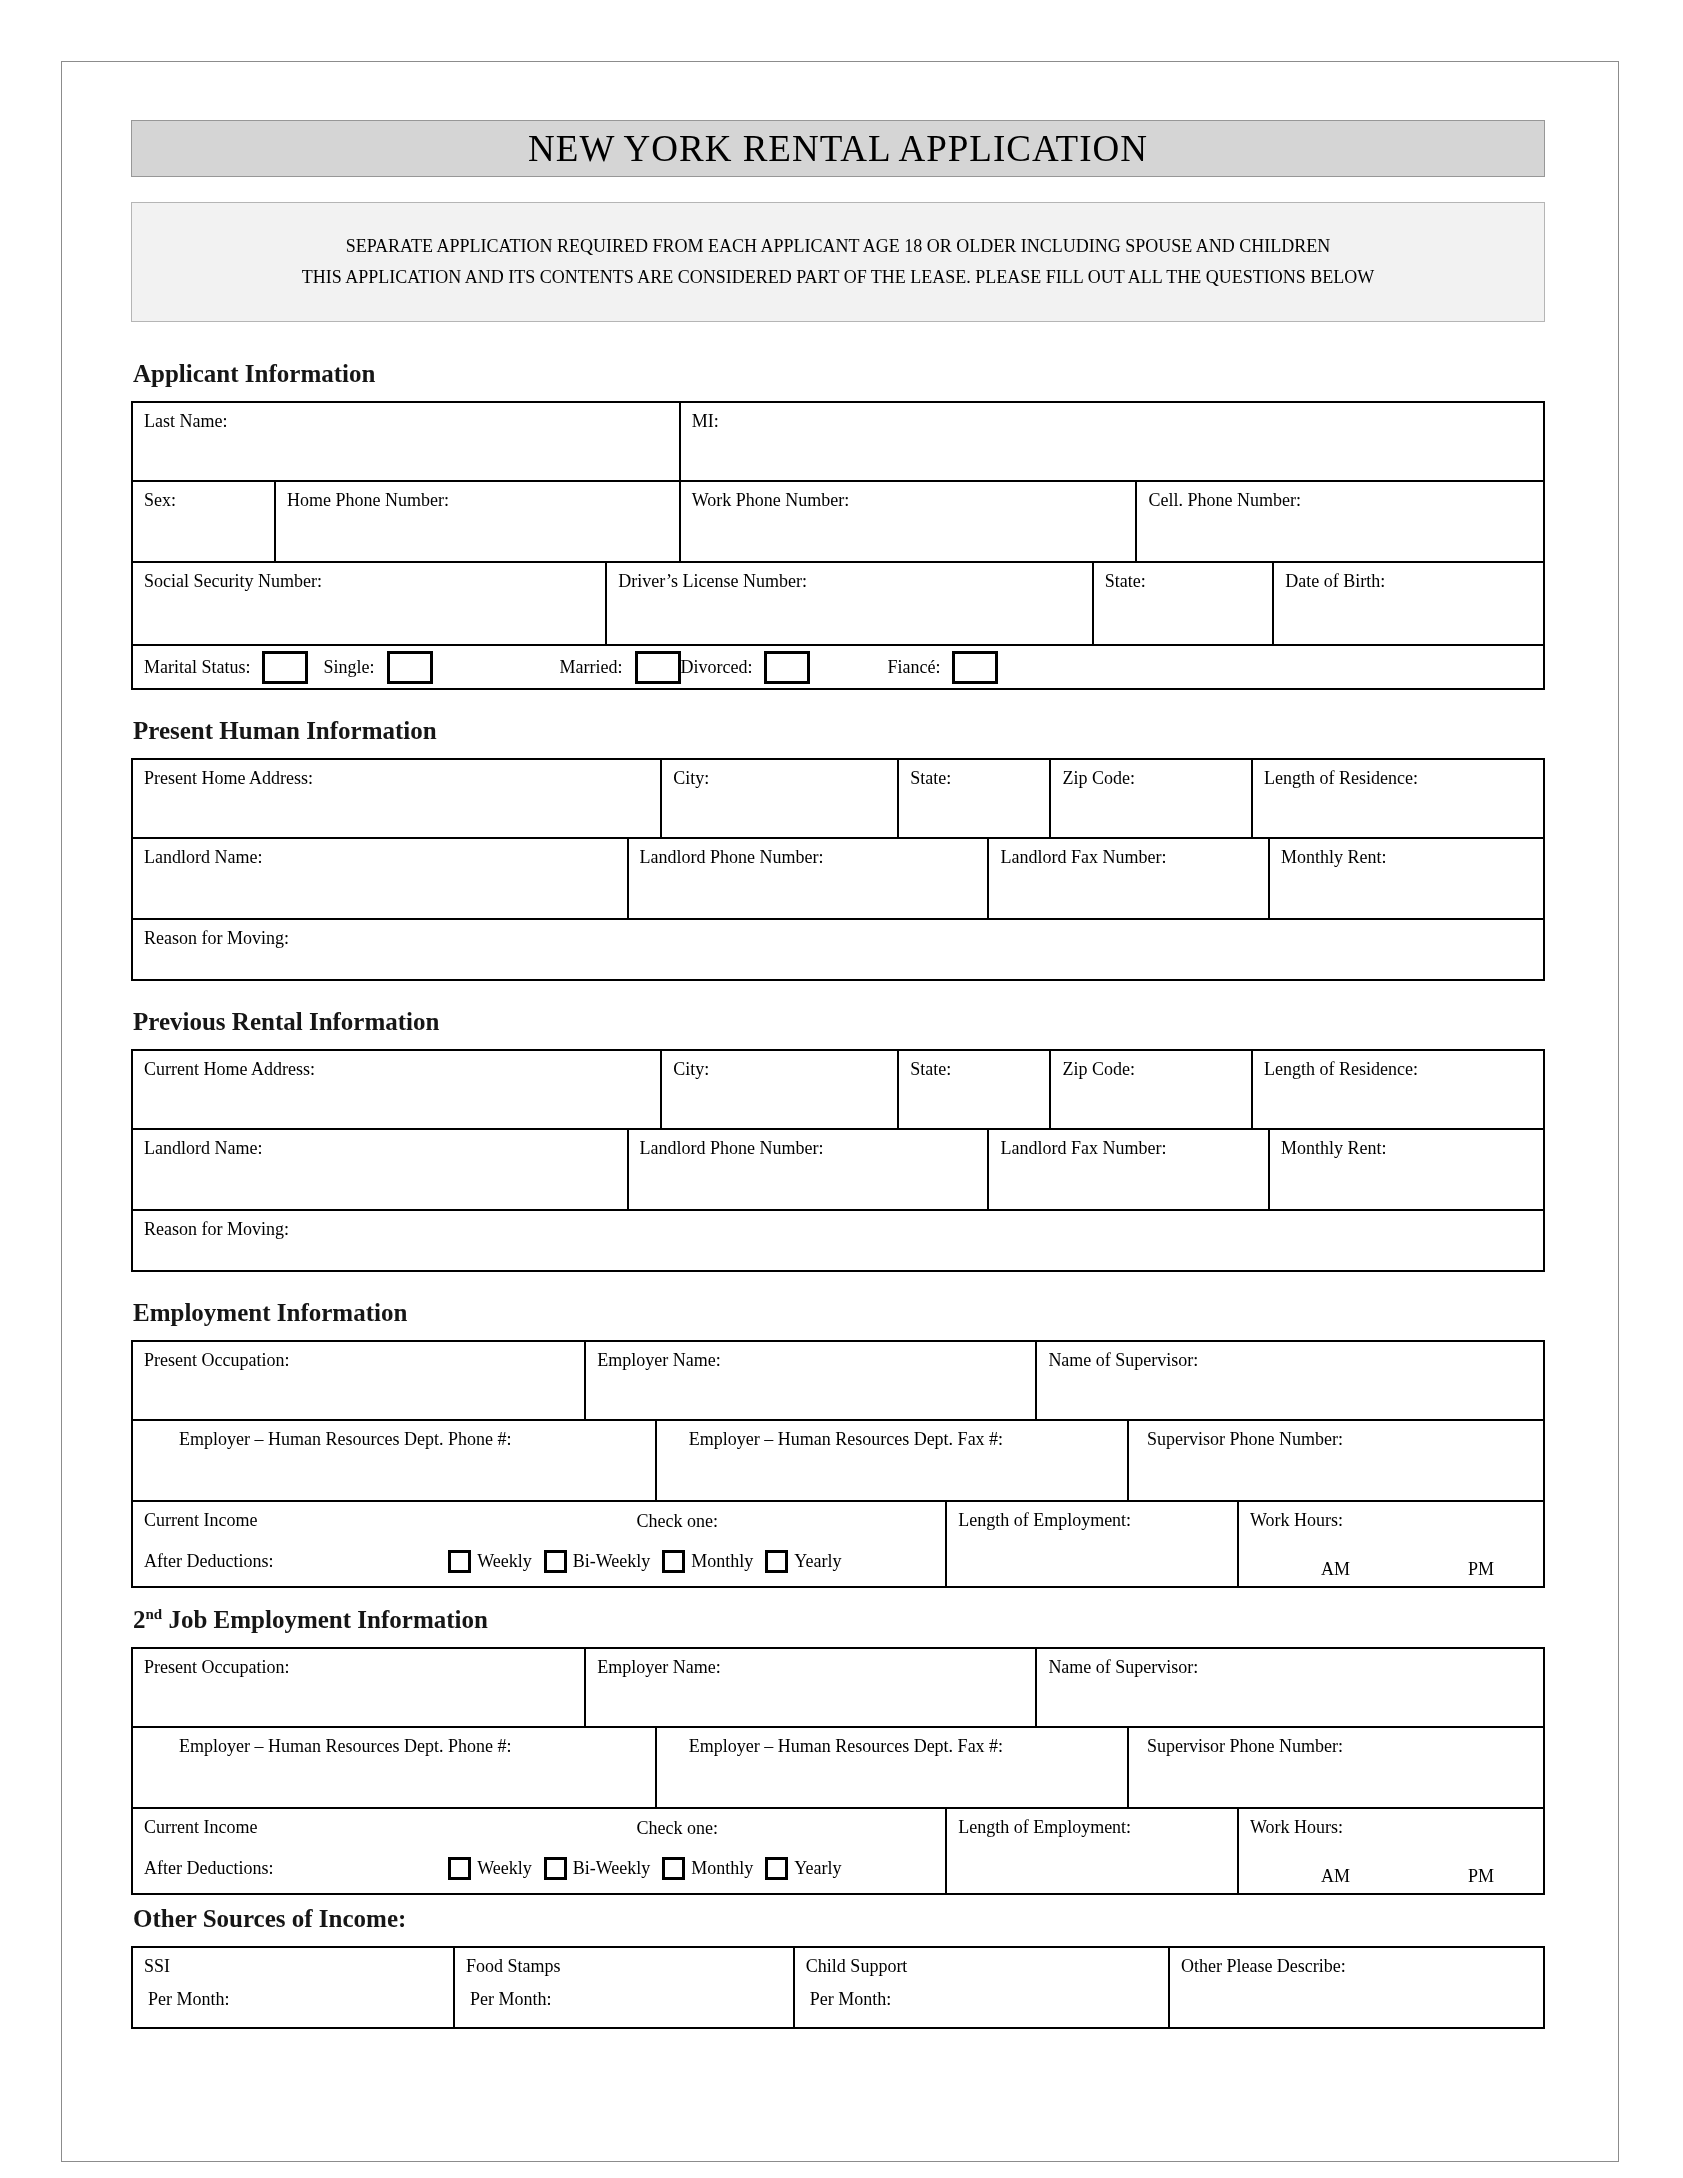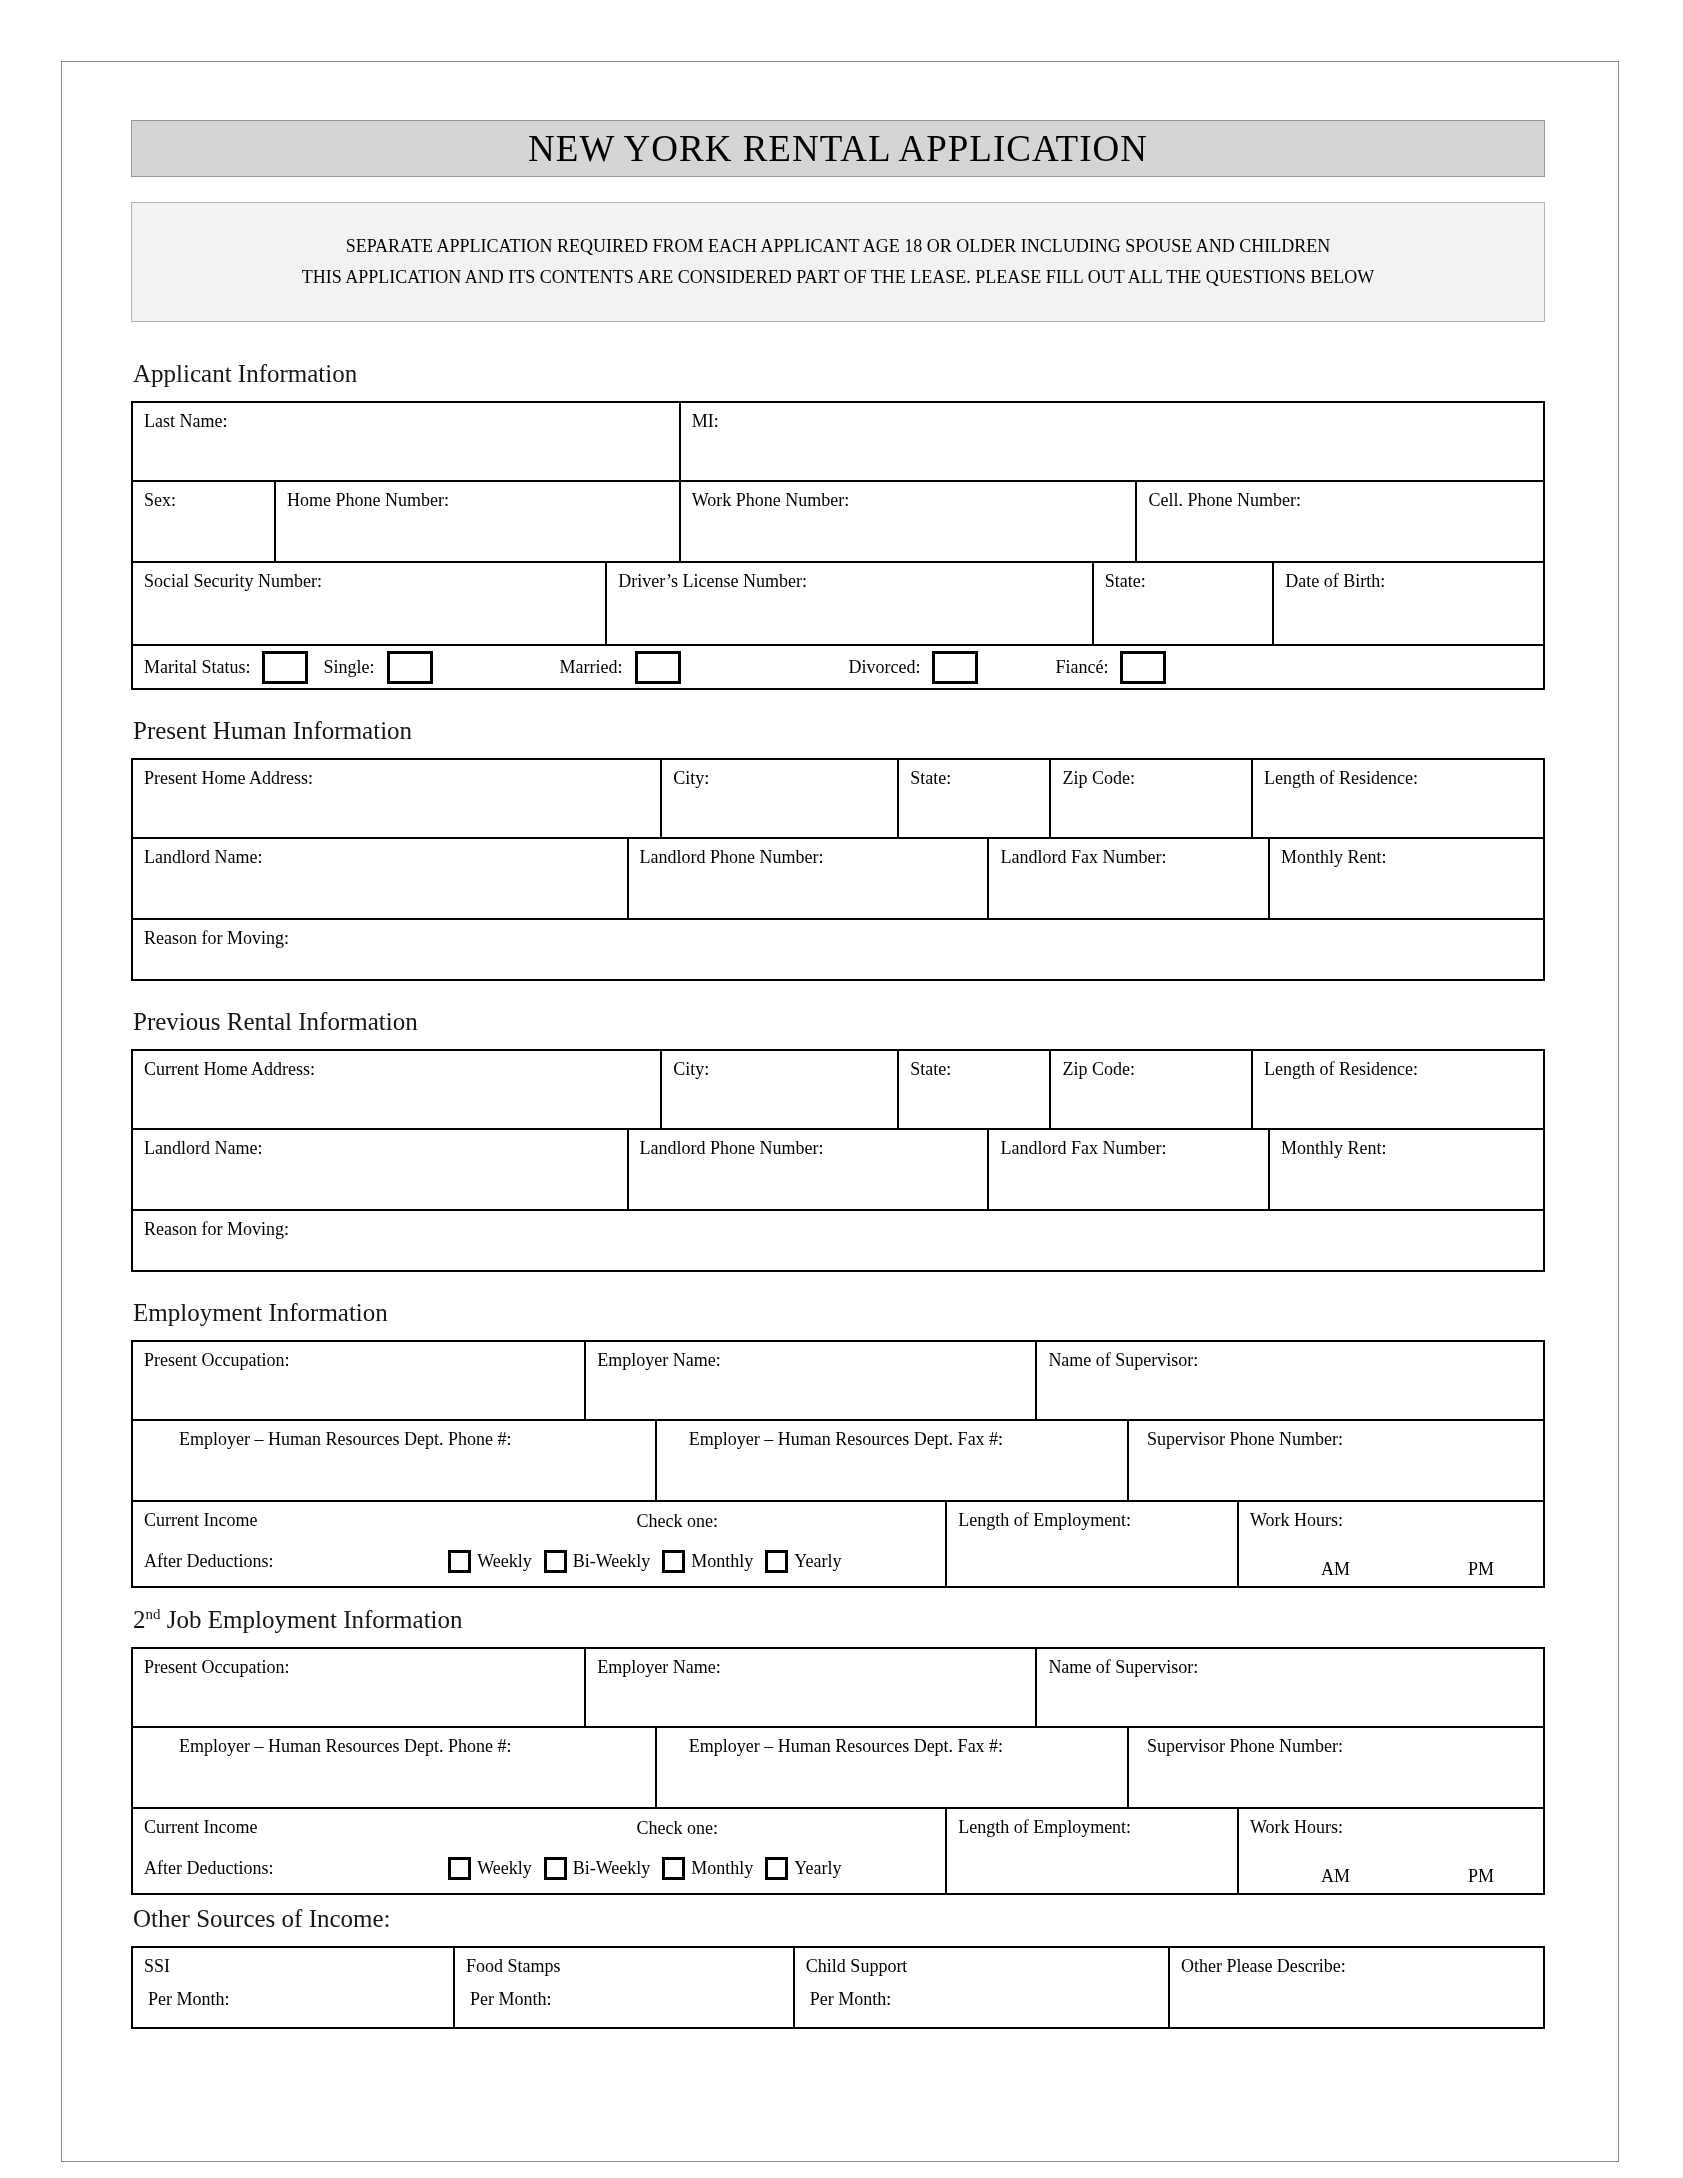--- a/index.html
+++ b/index.html
@@ -3,21 +3,21 @@
 <meta charset="utf-8">
 <style>
   *{box-sizing:border-box}
   html,body{margin:0;padding:0}
   body{width:1683px;height:2178px;background:#fff;font-family:"Liberation Serif",serif;color:#000;position:relative}
   .sheet{position:absolute;left:61px;top:61px;width:1558px;height:2101px;border:1px solid #8c8c8c;background:#fff}
   .content{margin-left:69px;width:1414px}
   .title-bar{margin-top:58px;height:57px;background:#d5d5d5;border:1px solid #979797;display:flex;align-items:center;justify-content:center}
   .title-bar h1{margin:0;font-size:37px;font-weight:normal;letter-spacing:1px;white-space:nowrap}
   .notice{margin-top:25px;border:1px solid #b5b5b5;background:#f2f2f2;text-align:center;padding:28px 14px;font-size:18px;line-height:31px}
-  .sec{font-size:25px;font-weight:normal;color:#161616;margin:27px 0 13px 2px}
+  .sec{font-size:25px;font-weight:bold;color:#161616;margin:27px 0 13px 2px}
   .sec .supn{font-size:15px;vertical-align:super}
   .sec-first{margin-top:38px}
   .sec-tight{margin-top:18px}
   .tbl{border:2px solid #000;width:100%}
   .row{display:flex;align-items:stretch}
   .row + .row{border-top:2px solid #000}
   .cell{flex:0 0 auto;padding:7px 11px;position:relative;overflow:hidden}
   .cell + .cell{border-left:2px solid #000}
   .grow{flex:1 1 auto}
   .lbl{font-size:18px;line-height:23px}
@@ -87,21 +87,21 @@
           <span class="lbl">Date of Birth:</span>
         </div>
       </div>
       <div class="row marital" style="height:44px">
         <span class="lbl">Marital Status:</span>
         <span class="cb" style="margin-left:11px"></span>
         <span class="lbl" style="margin-left:16px">Single:</span>
         <span class="cb" style="margin-left:12px"></span>
         <span class="lbl" style="margin-left:127px">Married:</span>
         <span class="cb" style="margin-left:12px"></span>
-        <span class="lbl" style="margin-left:168px">Divorced:</span>
+        <span class="lbl" style="">Divorced:</span>
         <span class="cb" style="margin-left:12px"></span>
         <span class="lbl" style="margin-left:77px">Fiancé:</span>
         <span class="cb" style="margin-left:12px"></span>
       </div>
     </div>
 
     <h2 class="sec">Present Human Information</h2>
     <div class="tbl">
       <div class="row" style="height:77px">
         <div class="cell" style="flex-basis:37.4%">

